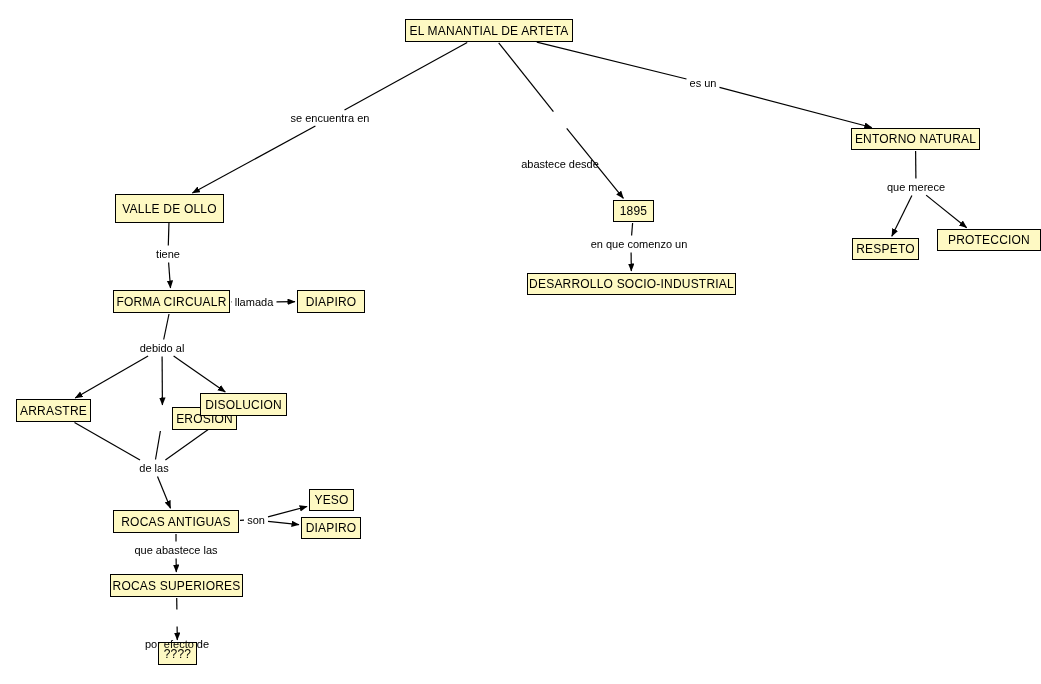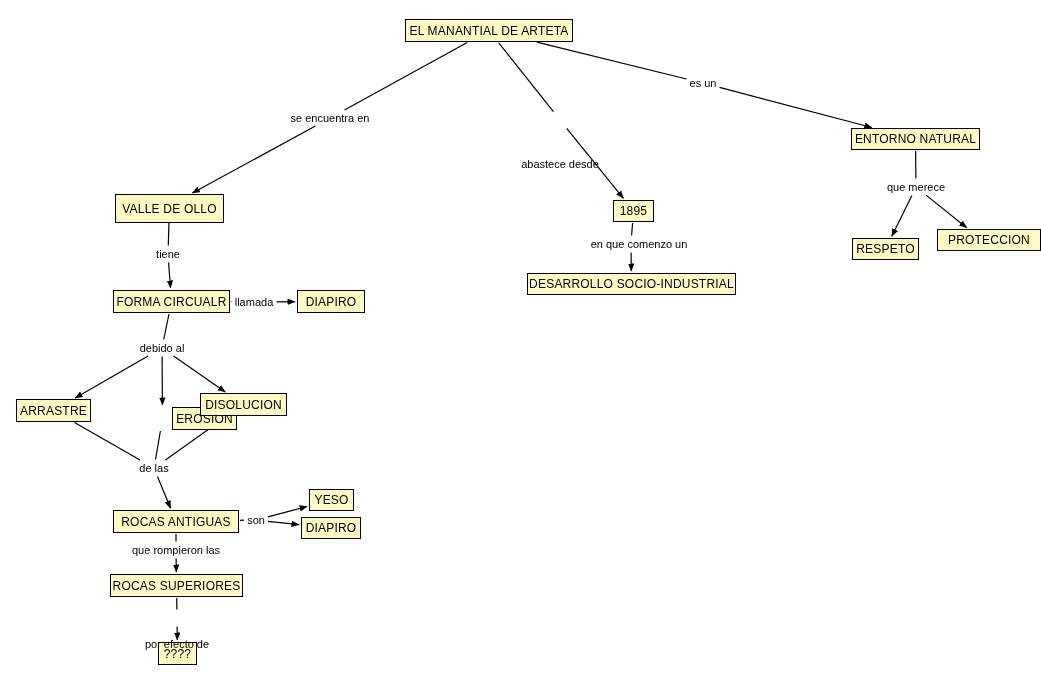--- a/index.html
+++ b/index.html
@@ -112,18 +112,18 @@
     </div>
   <div id="label-layer">
       <div class="edge-label" style="left: 330px; top: 118px;">se encuentra en</div>
       <div class="edge-label" style="left: 560px; top: 120px; margin-top: 44px;">abastece desde</div>
       <div class="edge-label" style="left: 703px; top: 83px;">es un</div>
       <div class="edge-label" style="left: 168px; top: 254px;">tiene</div>
       <div class="edge-label" style="left: 254px; top: 302px;">llamada</div>
       <div class="edge-label" style="left: 162px; top: 348px;">debido al</div>
       <div class="edge-label" style="left: 154px; top: 468px;">de las</div>
       <div class="edge-label" style="left: 256px; top: 520px;">son</div>
-      <div class="edge-label" style="left: 176px; top: 550px;">que rompieron las</div>
+      <div class="edge-label" style="left: 176px; top: 550px;">que abastece las</div>
       <div class="edge-label" style="left: 177px; top: 618px; margin-top: 26px;">por efecto de</div>
       <div class="edge-label" style="left: 631px; top: 244px; margin-left: 8px;">en que comenzo un</div>
       <div class="edge-label" style="left: 916px; top: 187px;">que merece</div>
     </div>
 </div>
 
 </body></html>

